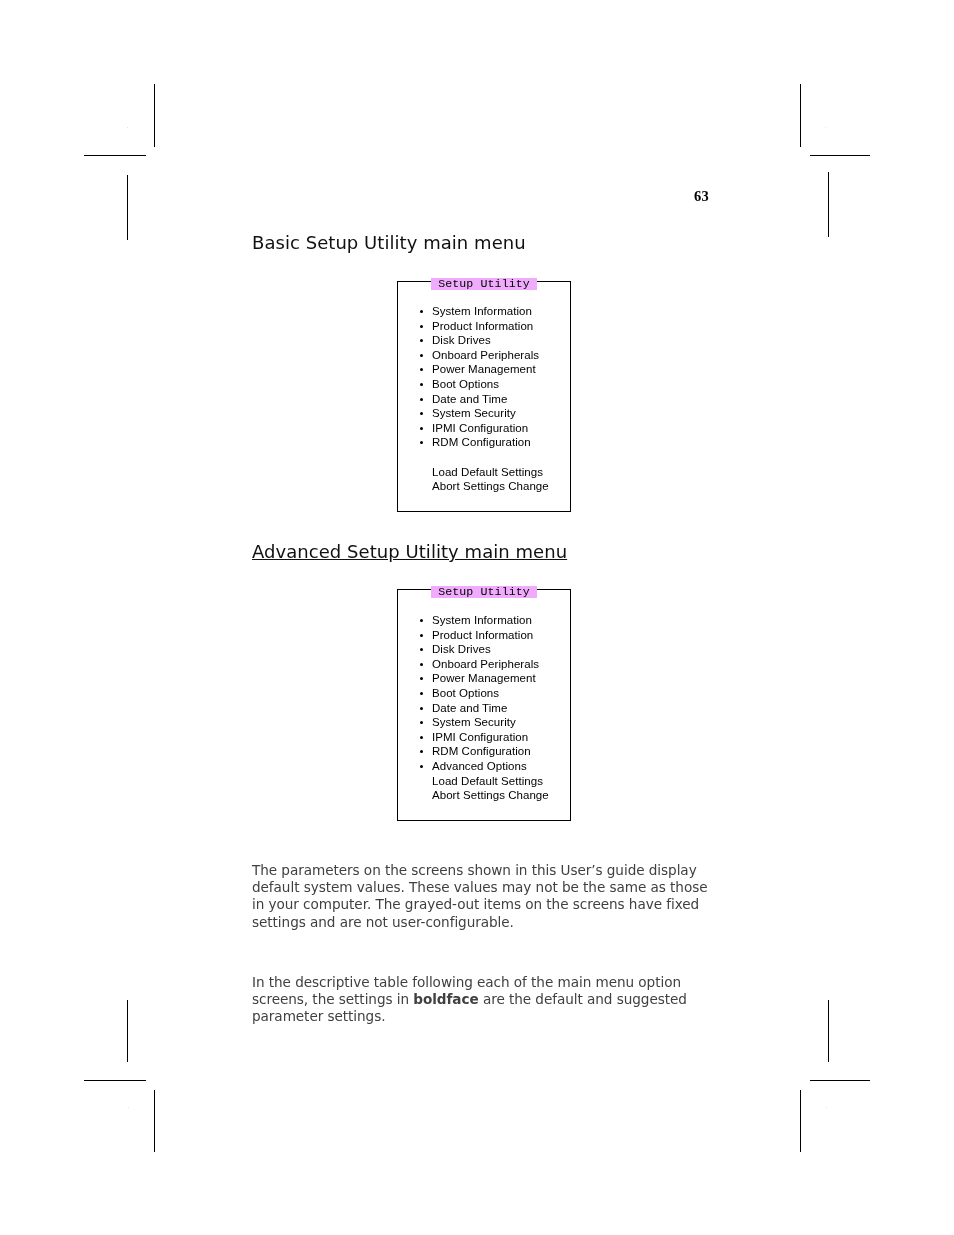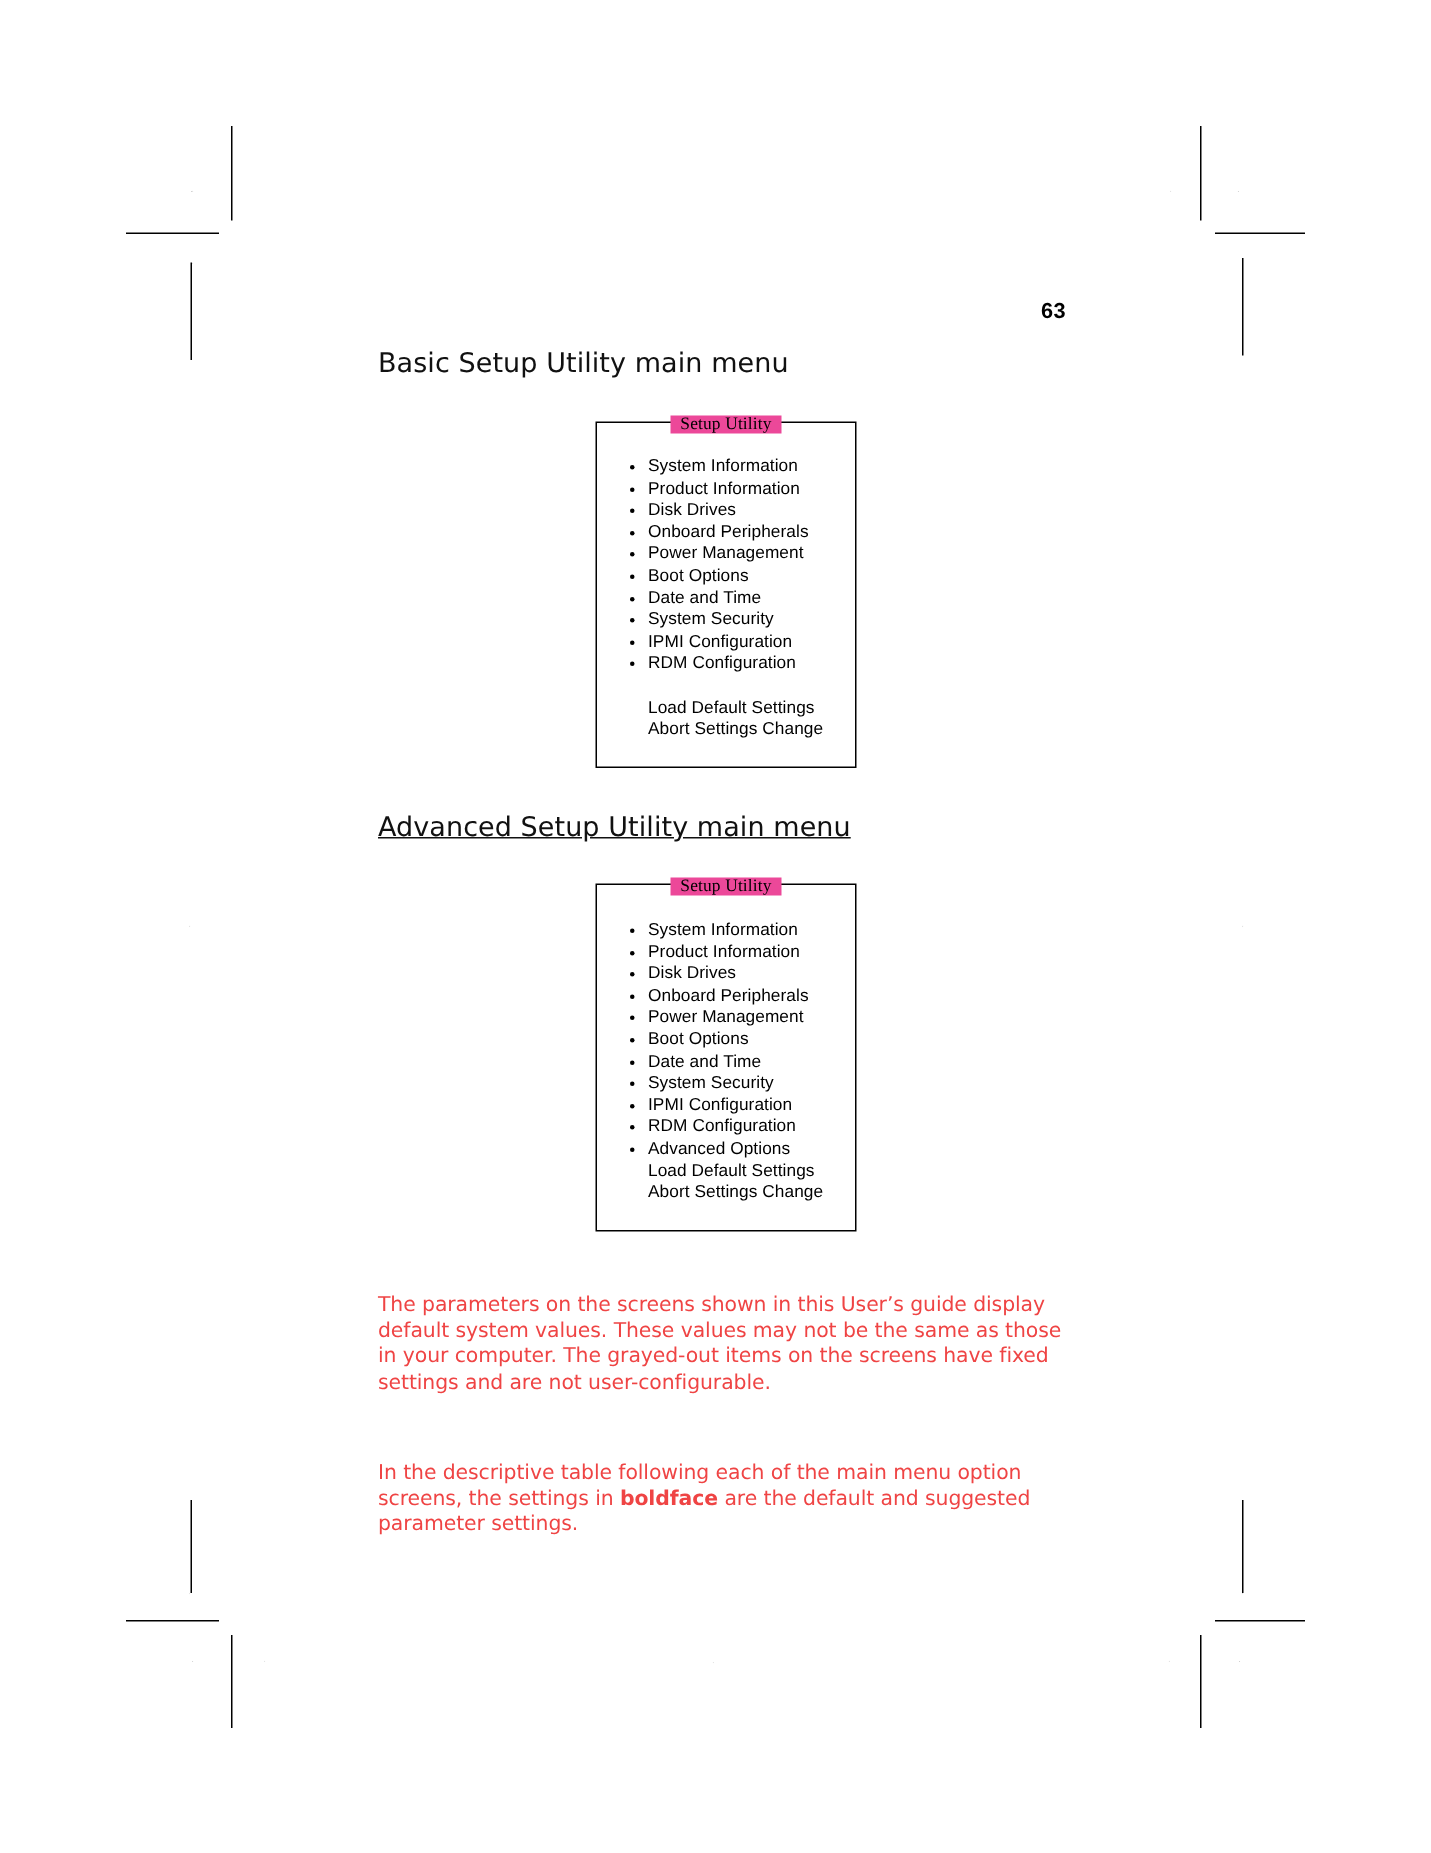--- a/index.html
+++ b/index.html
@@ -34,26 +34,25 @@
     background: #000000;
   }
   .trimline.h { height: 1px; }
   .trimline.v { width: 1px; }
 
   
   .page-number {
     position: absolute;
     left: 694px;
     top: 188px;
-    font-family: Liberation Sans, sans-serif;
+    font-family: Liberation Serif, serif;
     font-size: 14.5px;
     font-weight: 600;
     letter-spacing: 0.2px;
     color: #000;
-    margin-top: 12px;
   }
 
   .section-heading {
     position: absolute;
     left: 252px;
     font-family: "DejaVu Sans", sans-serif;
     font-size: 18px;
     font-weight: 400;
     color: #111;
     letter-spacing: 0.05px;
@@ -78,23 +77,23 @@
   .box-legend {
     position: absolute;
     top: -8px;
     left: 0;
     width: 100%;
     text-align: center;
     line-height: 1;
   }
   .box-legend span {
     display: inline-block;
-    background: #ec4899;
+    background: #f0abfc;
     padding: 0 7px;
-    font-family: Liberation Serif, serif;
+    font-family: Liberation Mono, monospace;
     font-size: 11.6px;
     color: #000;
     letter-spacing: 0.1px;
   }
 
   .menu-list {
     margin: 4px;
     padding: 0;
     list-style: none;
   }
@@ -130,21 +129,21 @@
   }
 
   
   .body-copy {
     position: absolute;
     left: 252px;
     width: 466px;
     font-family: "DejaVu Sans", sans-serif;
     font-size: 13.6px;
     line-height: 17.4px;
-    color: #ef4444;
+    color: #404040;
     letter-spacing: -0.06px;
   }
   .body-copy.p1 { top: 848px; }
   .body-copy.p2 { top: 960px; }
   .body-copy b { font-weight: 700; }
 </style>
 </head>
 <body>
 
 <div class="mark-layer">

